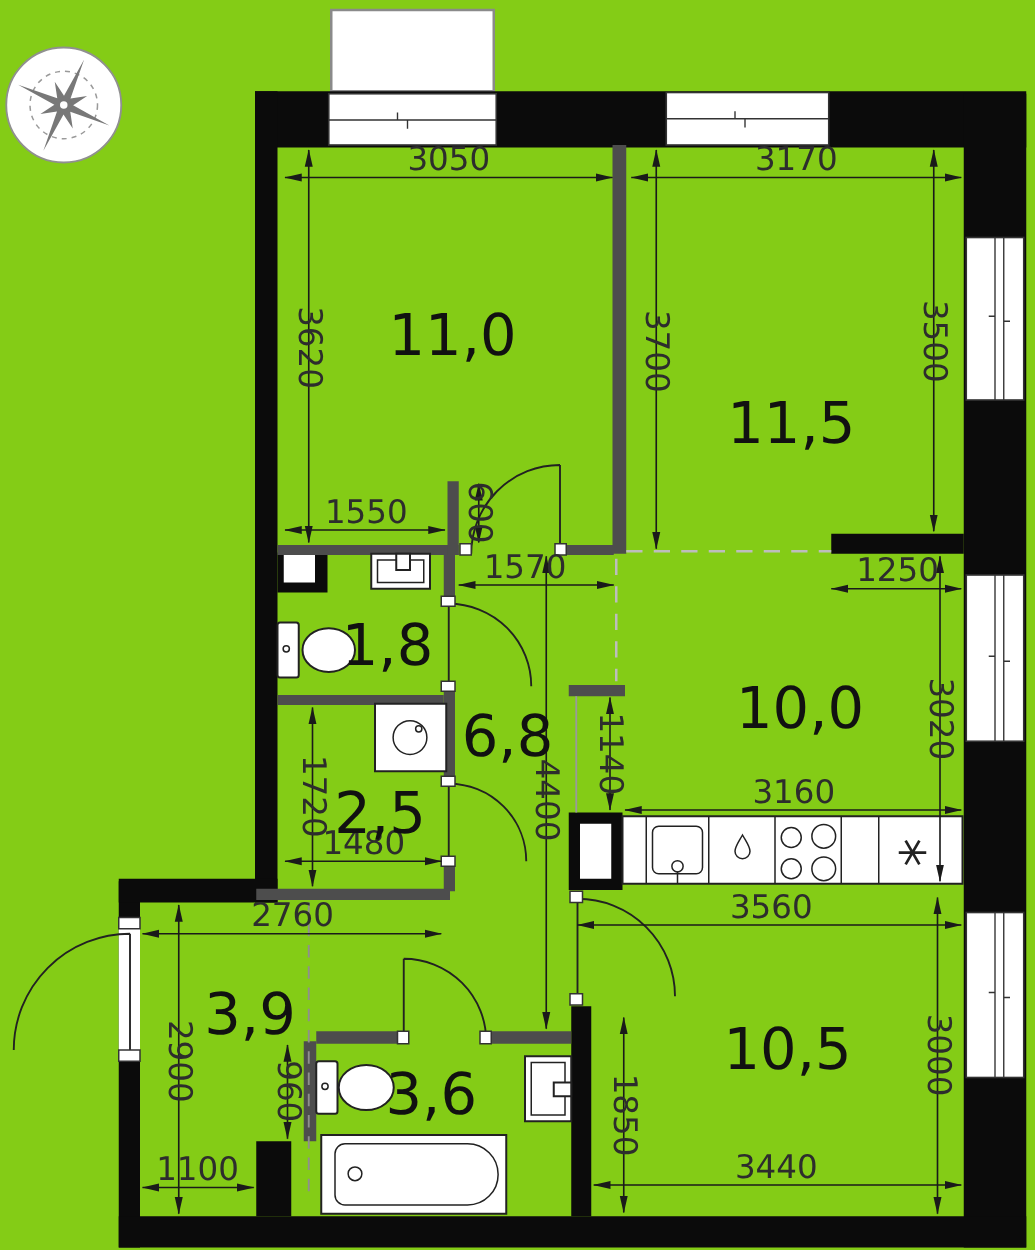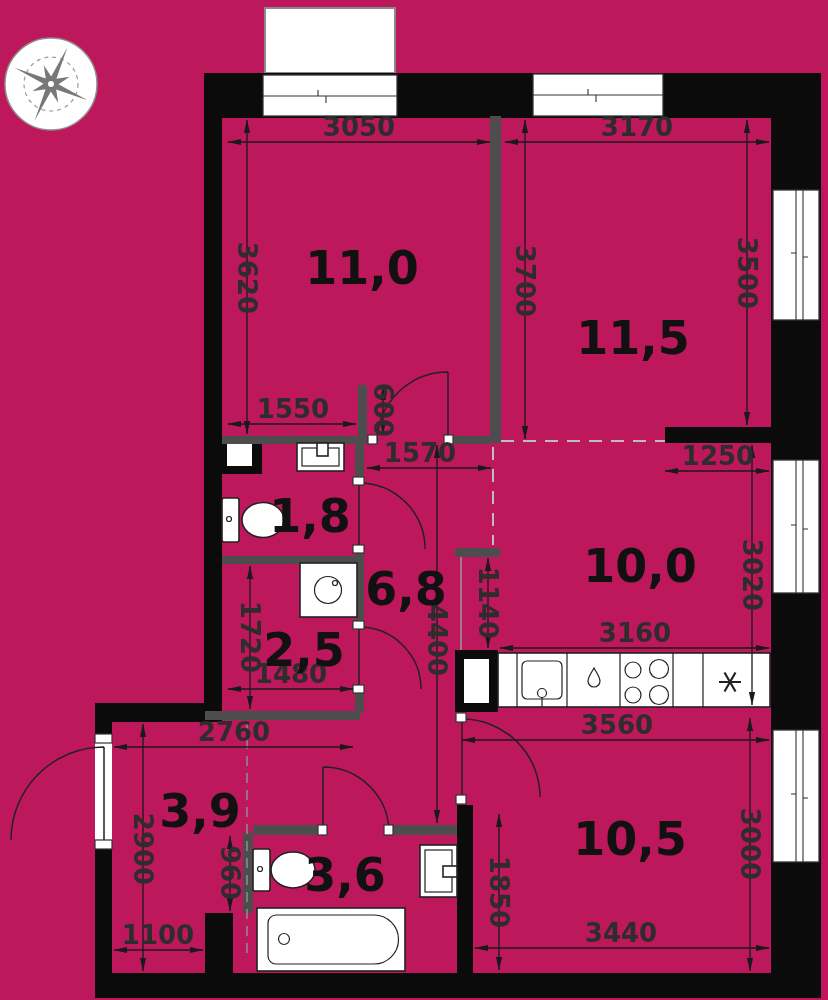--- a/index.html
+++ b/index.html
@@ -1,16 +1,16 @@
 <!DOCTYPE html>
 <html><head>
 <meta charset="utf-8">
 <style>
   html,body{margin:0;padding:0;background:#fff;}
-  #stage{position:relative;width:828px;height:1000px;background:#be185d;overflow:hidden;font-weight:bold;}
+  #stage{position:relative;width:828px;height:1000px;background:#84cc16;overflow:hidden;}
   svg{position:absolute;left:0;top:0;}
   svg text{font-family:"DejaVu Sans","Liberation Sans",sans-serif;}
   .dimline{stroke:#1a1a1a;stroke-width:1.3;fill:none;}
   .dimtext{font-size:26px;fill:#2d2d2d;}
   .roomtext{font-size:46px;fill:#111;}
   .wallb{fill:#0b0b0b;}
   .wallg{fill:#4d4d4d;}
   .punch{fill:#ffffff;}
   .fix{fill:#ffffff;stroke:#222;stroke-width:1.6;}
   .fixthin{fill:none;stroke:#222;stroke-width:1.2;}

